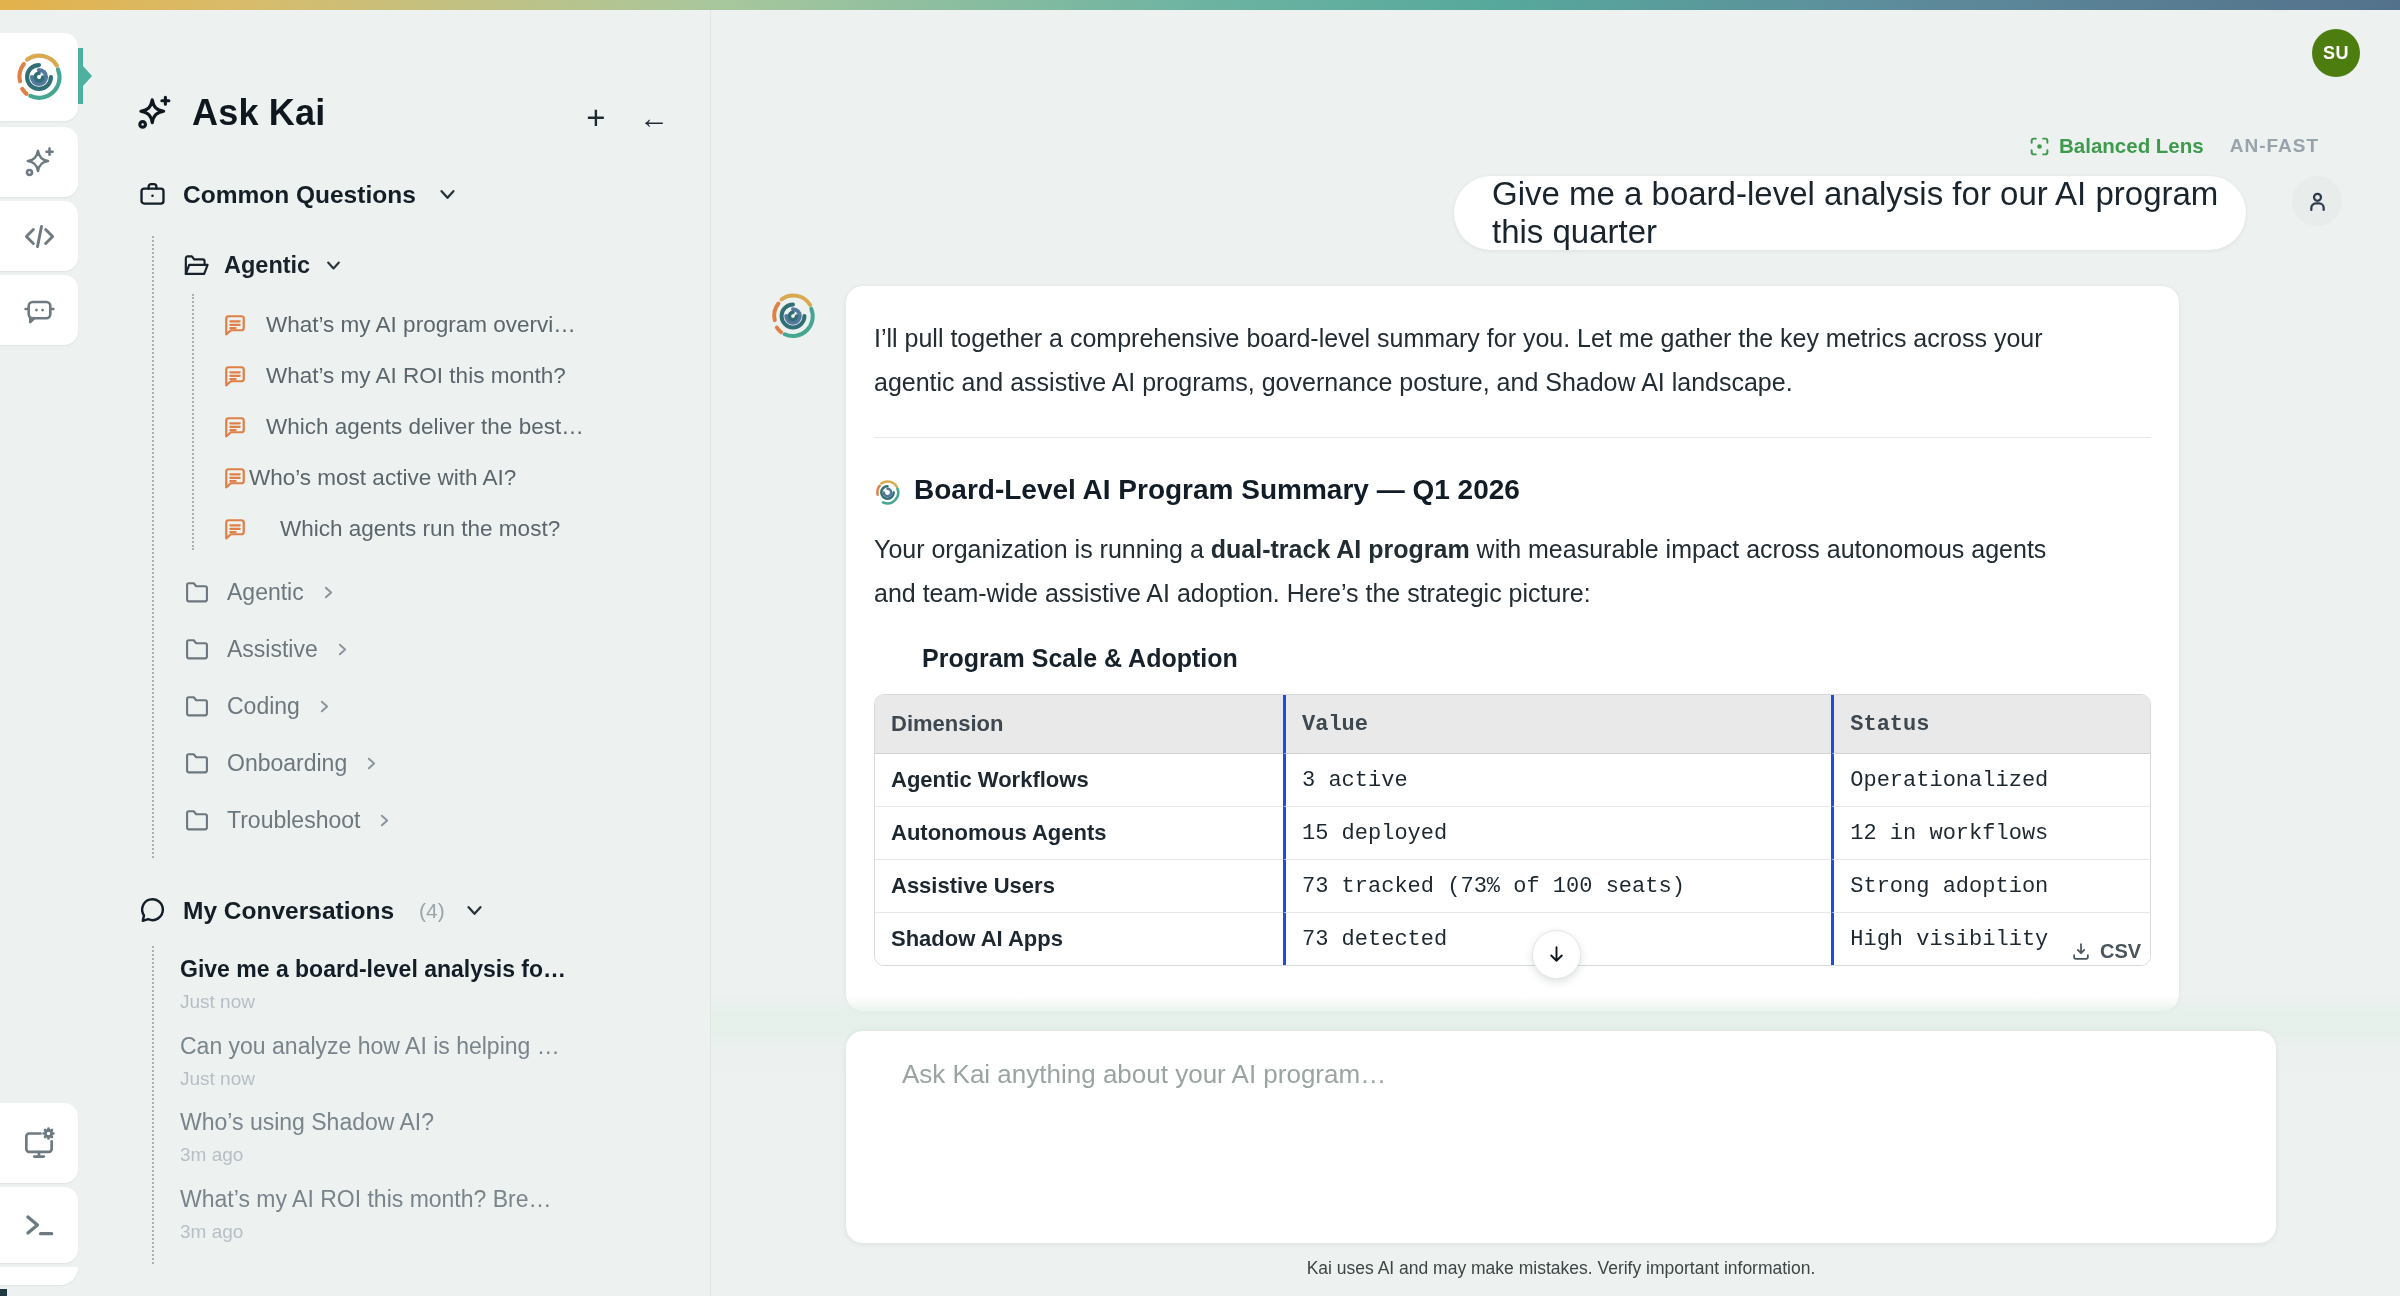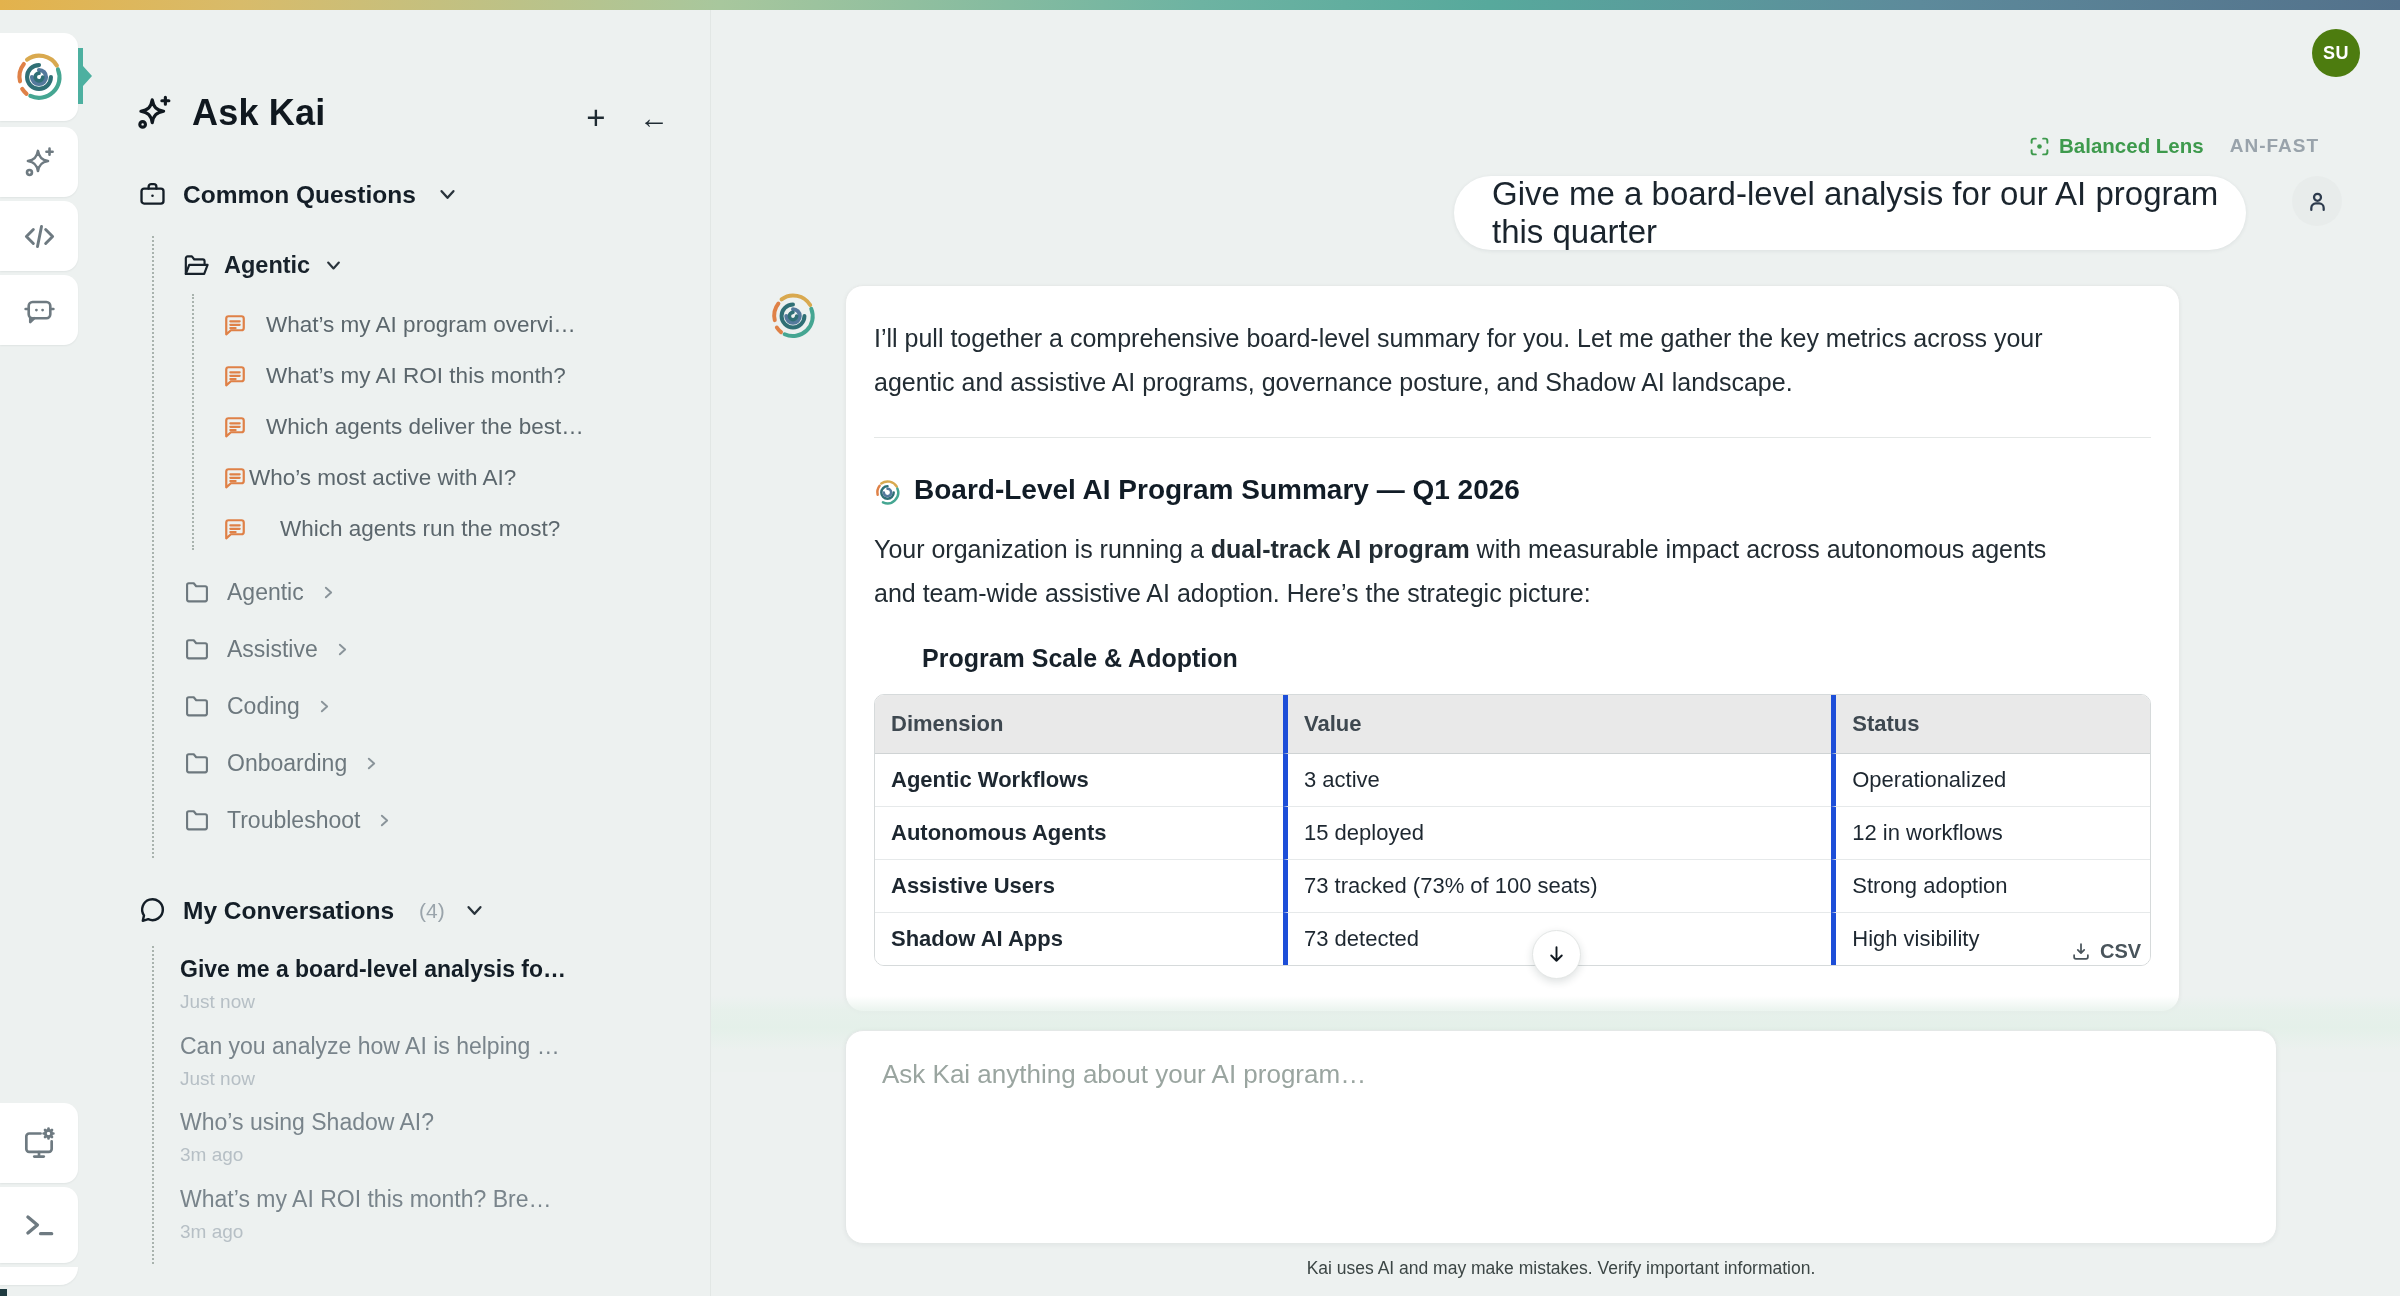--- a/index.html
+++ b/index.html
@@ -63,40 +63,40 @@
   .p2 { width:1215px; margin-top:21px; }
   .divider { border-top:1px solid #e4e7e6; margin-top:33px; }
   .h2row { display:flex; align-items:flex-end; gap:13px; margin-top:36px; }
   .h2row h2 { font-size:28px; font-weight:700; color:#111c26; }
   .h3 { margin-top:29px; font-size:25px; font-weight:700; color:#17212a;margin-left:48px; }
   
   table.summary { margin-top:21px; width:100%; border-collapse:separate; border-spacing:0;
                   border:1px solid #d6dadb; border-radius:10px; overflow:hidden; font-size:22px; }
   table.summary th { background:#e9e9e9; text-align:left; font-weight:700; color:#3e4850;
                      padding:16px 16px; border-bottom:1px solid #cfd3d4; }
-  table.summary th + th, table.summary td + td { border-left:5px solid #1d4ed8; }
+  table.summary th + th, table.summary td + td { border-left:3px solid #1d4ed8;font-family:Liberation Mono, monospace; }
   table.summary td { padding:13px 16px; color:#1d2730; border-bottom:1px solid #e6e9ea; background:#fff; }
   table.summary tr:last-child td { border-bottom:none; }
   .td-bold { font-weight:700; color:#16212b; }
   .col-dim{width:32%;} .col-val{width:43%;} .col-status{width:25%;}
   
   .scroll-btn { position:absolute; left:1532px; top:930px; width:49px; height:49px; border-radius:50%;
                 background:#fff; border:1px solid #e3e6e5; box-shadow:0 3px 8px rgba(20,40,45,.14);
                 display:flex; align-items:center; justify-content:center; cursor:pointer; z-index:3; }
   .csv-link { position:absolute; left:2070px; top:940px; display:flex; align-items:center; gap:8px;
               cursor:pointer; z-index:3; }
   .csv-link span { font-size:20px; font-weight:600; color:#49545b; }
   
   .fade { position:absolute; left:711px; top:996px; width:1689px; height:76px; z-index:4;
           background:linear-gradient(180deg, rgba(235,242,238,0) 0%, rgba(228,240,233,.7) 18%, rgba(228,240,233,.97) 42%, #ecf1ef 72%); }
   .composer { position:absolute; left:845px; top:1030px; width:1432px; height:214px; z-index:6;
               background:#fff; border:1px solid #e4e8e7; border-radius:18px;
               box-shadow:0 1px 5px rgba(20,40,45,.06); }
   .composer textarea { width:100%; height:100%; border:none; outline:none; resize:none; background:transparent;
-              padding:28px 36px; font-family:"Liberation Sans", sans-serif; font-size:26px; color:#2a3440; }
+              padding:28px 36px; font-family:"Liberation Sans", sans-serif; font-size:26px; color:#2a3440;margin-left:20px; }
   .composer textarea::placeholder { color:#9aa5a0; }
   .disclaimer { position:absolute; left:845px; top:1258px; width:1432px; text-align:center; z-index:6;
                 font-size:17.5px; color:#3c4645; }
   .chev { color:#2a343c; }
   .chev.gray { color:#8a949a; }
 </style>
 </head>
 <body>
 
 <div class="page">

